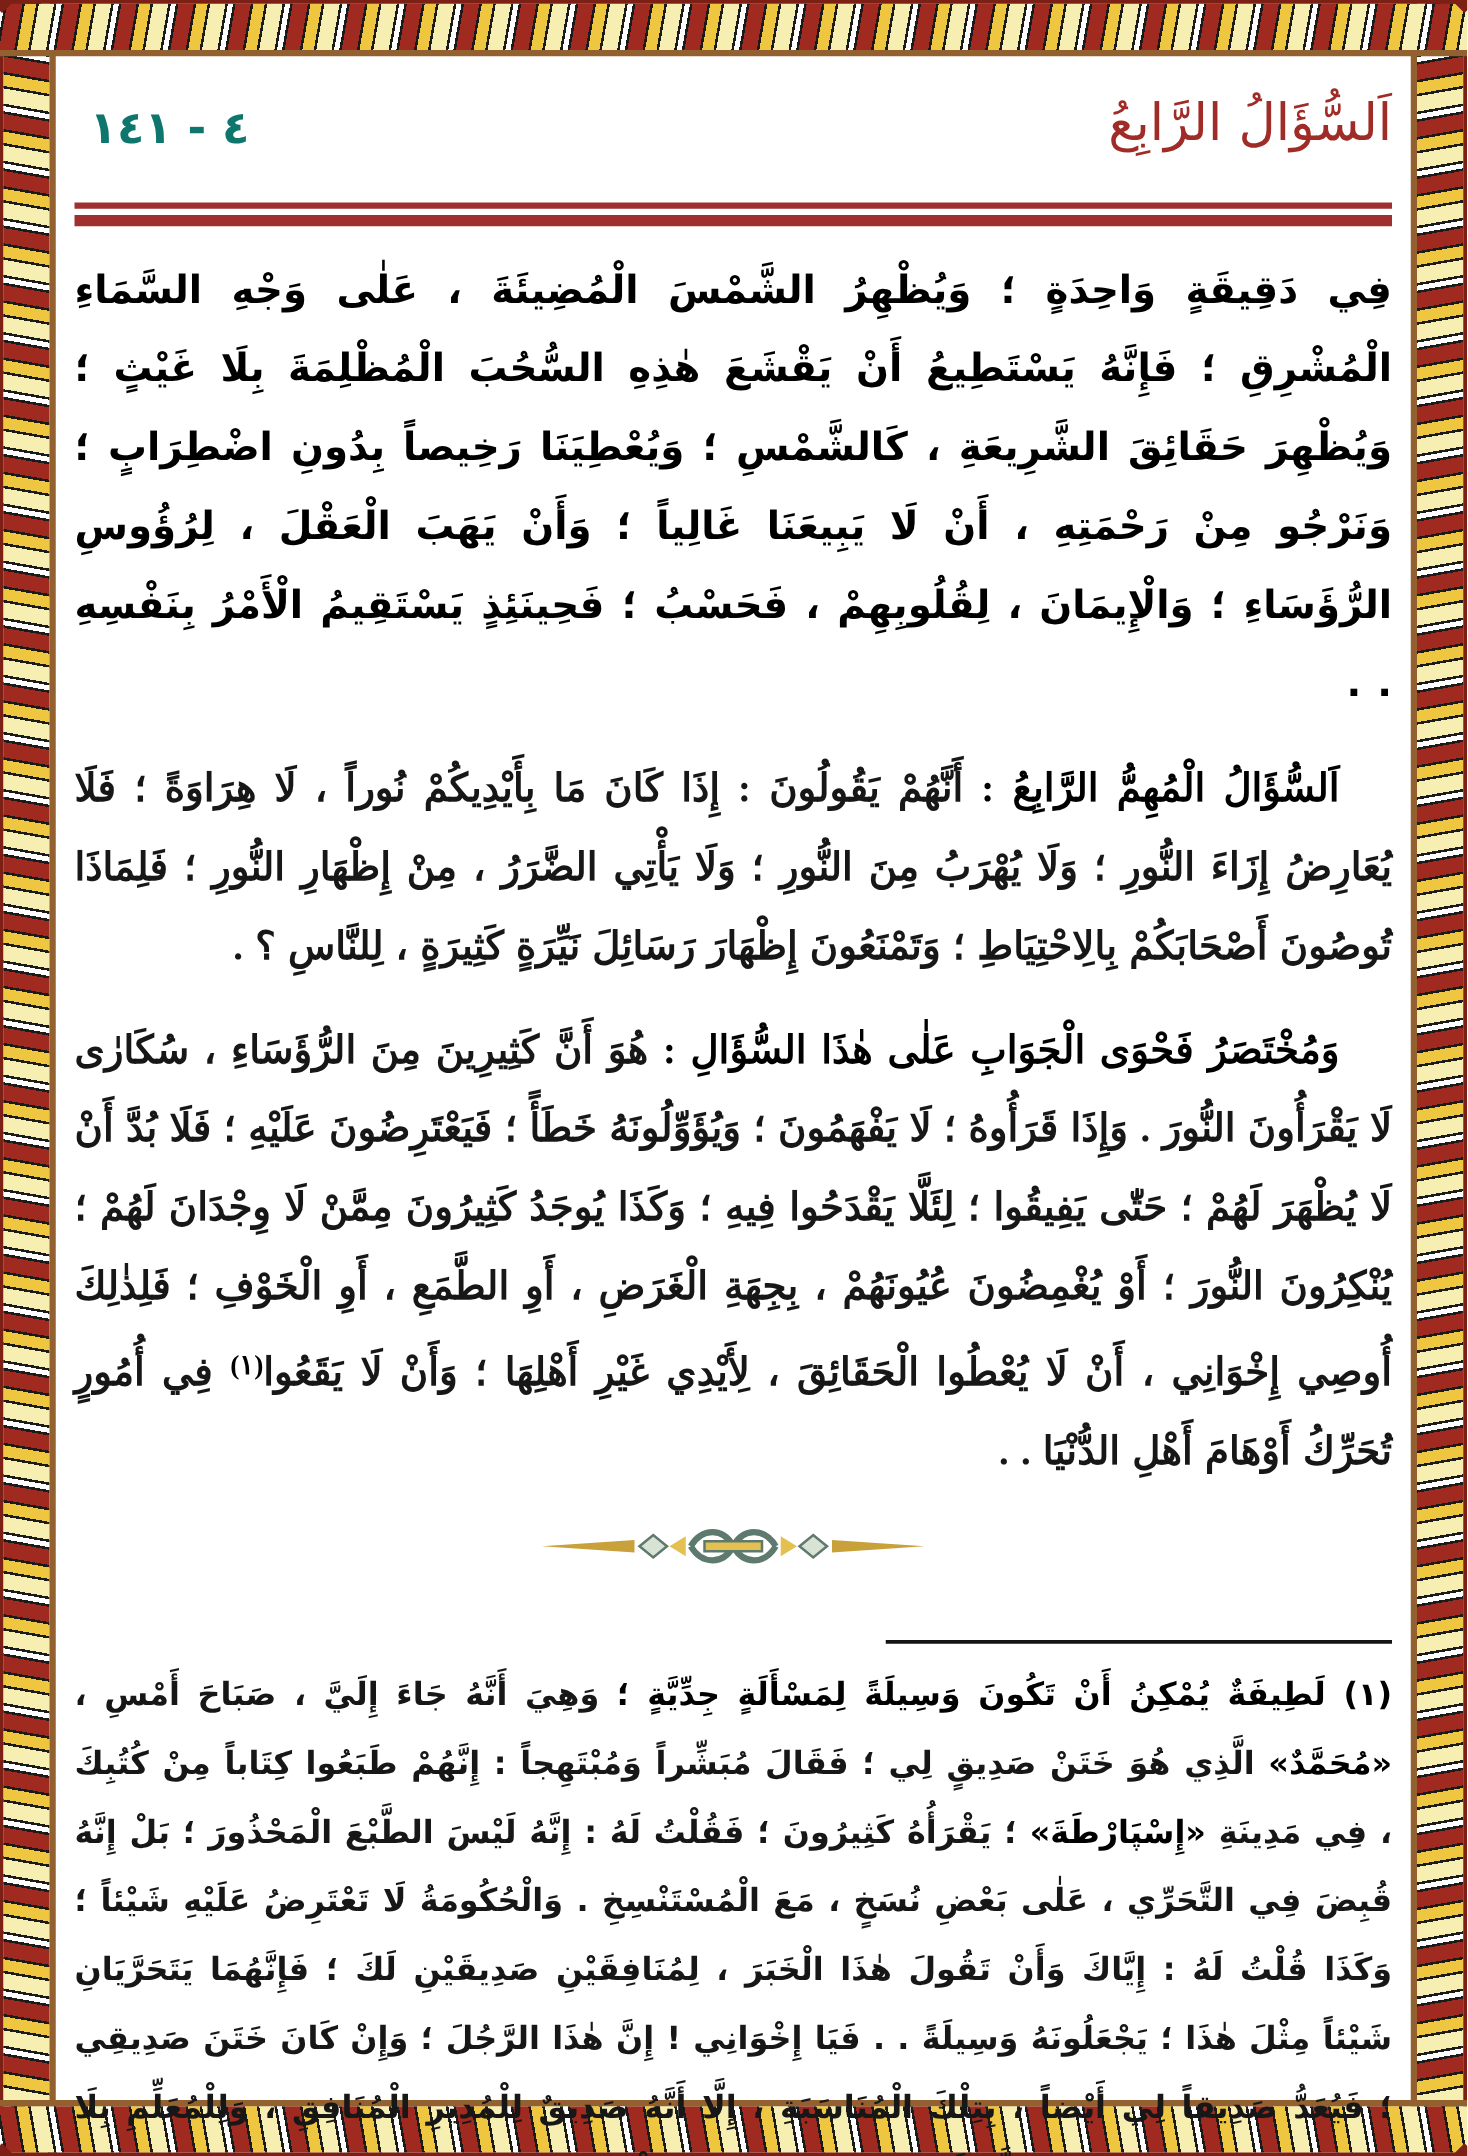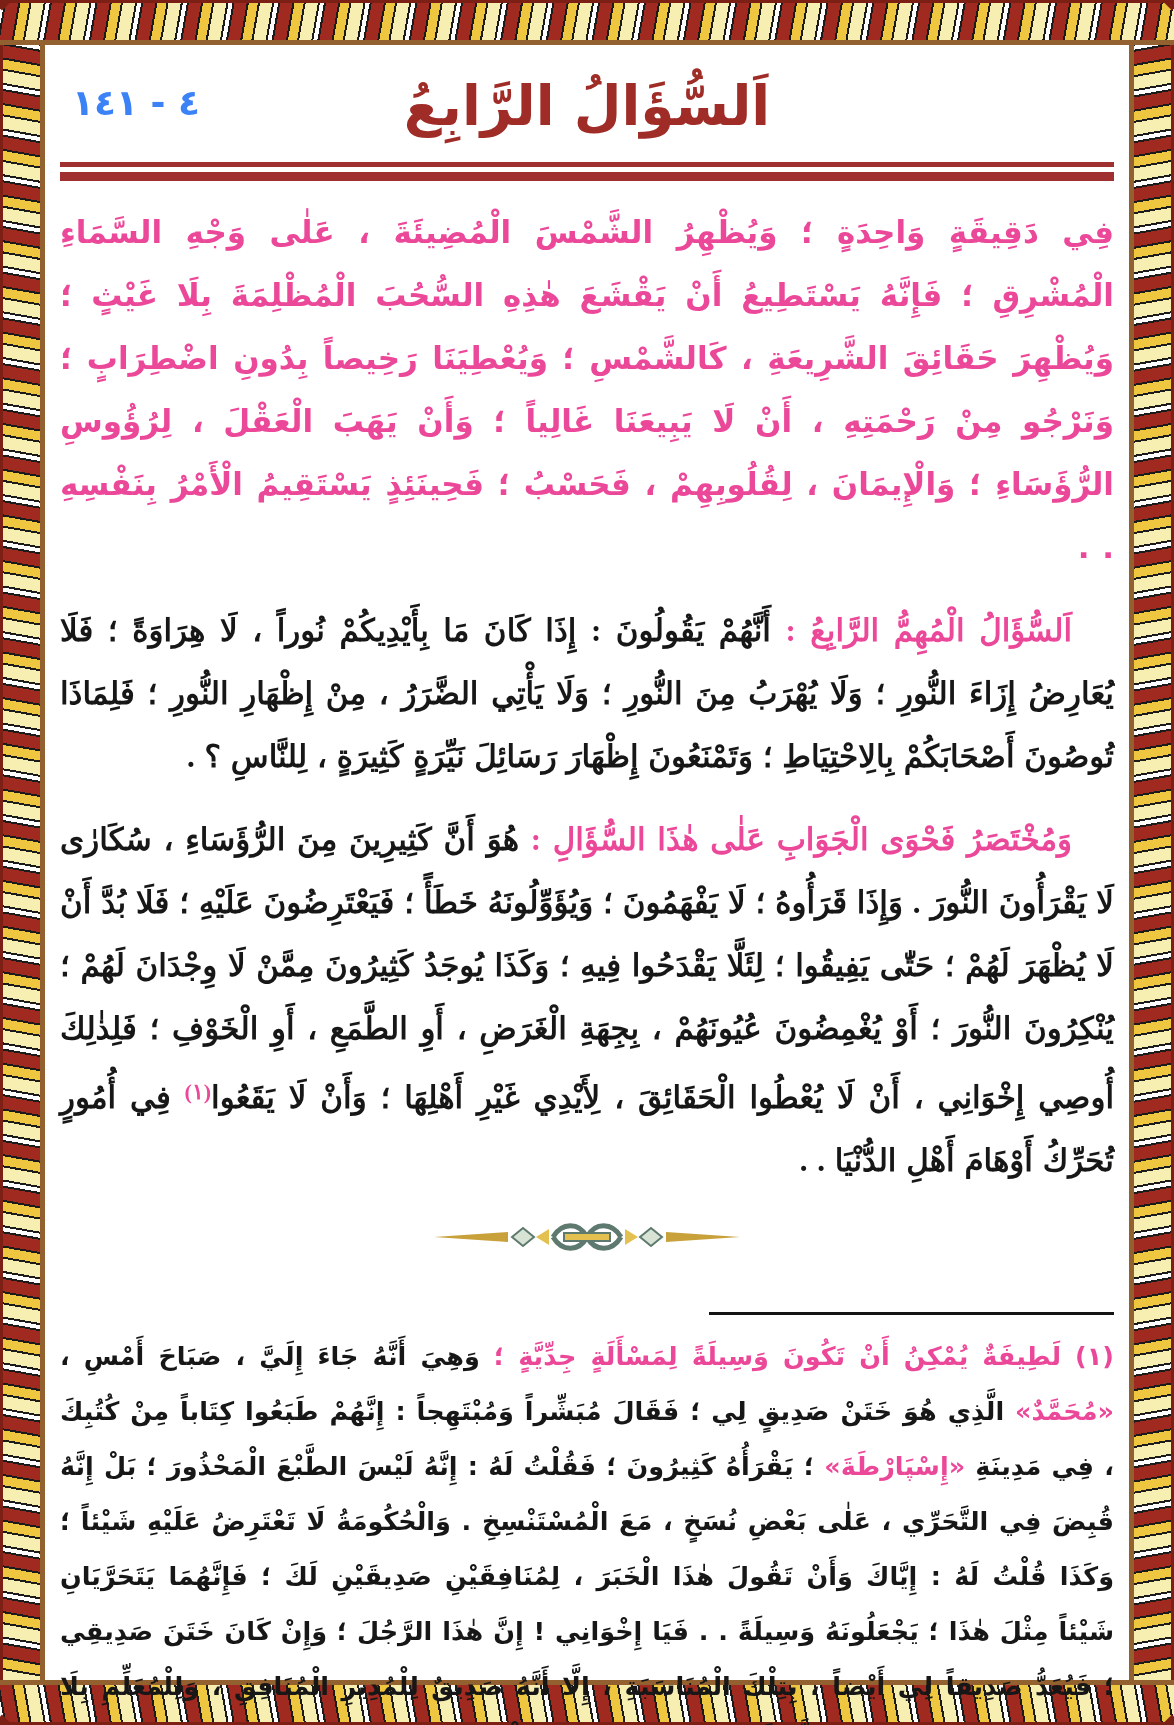--- a/index.html
+++ b/index.html
@@ -60,38 +60,38 @@
   .c-bl{bottom:-4px;left:-4px;} .c-br{bottom:-4px;right:-4px;}
 
   
   .content{
     position:absolute;top:48px;left:60px;right:60px;bottom:48px;
     direction:rtl;z-index:5;
   }
   .header{position:relative;height:78px;margin-top:26px;}
   .page-number{
     position:absolute;left:12px;top:8px;
-    color:#3b82f6;font-size:36px;font-weight:bold;letter-spacing:2px;
+    color:#0f766e;font-size:36px;font-weight:bold;letter-spacing:2px;
   }
   .page-title{
-    text-align:center;color:#a02c27;font-size:55px;font-weight:bold;
+    text-align:right;color:#a02c27;font-size:41px;font-weight:normal;
     padding-top:0;
   }
   .double-rule{margin-top:10px;}
   .rule-thin{height:5px;background:#a03030;}
   .rule-gap{height:5px;}
   .rule-thick{height:9px;background:#a03030;}
 
   .para{
     margin:20px 0 0 0;
     font-size:31px;font-weight:bold;line-height:63px;
     text-align:justify;
     word-spacing:2px;
   }
-  .red{color:#ec4899;}
+  .red{color:#000000;}
   .black{color:#171717;font-family:Liberation Serif, serif;}
   .indent{text-indent:42px;}
   .fn-marker{font-size:22px;vertical-align:9px;letter-spacing:0;}
 
   .ornament{margin:26px auto 0 auto;width:310px;text-align:center;}
 
   .footnote-rule{
     width:405px;height:3px;background:#141414;
     margin:52px 0 14px 0; 
   }

